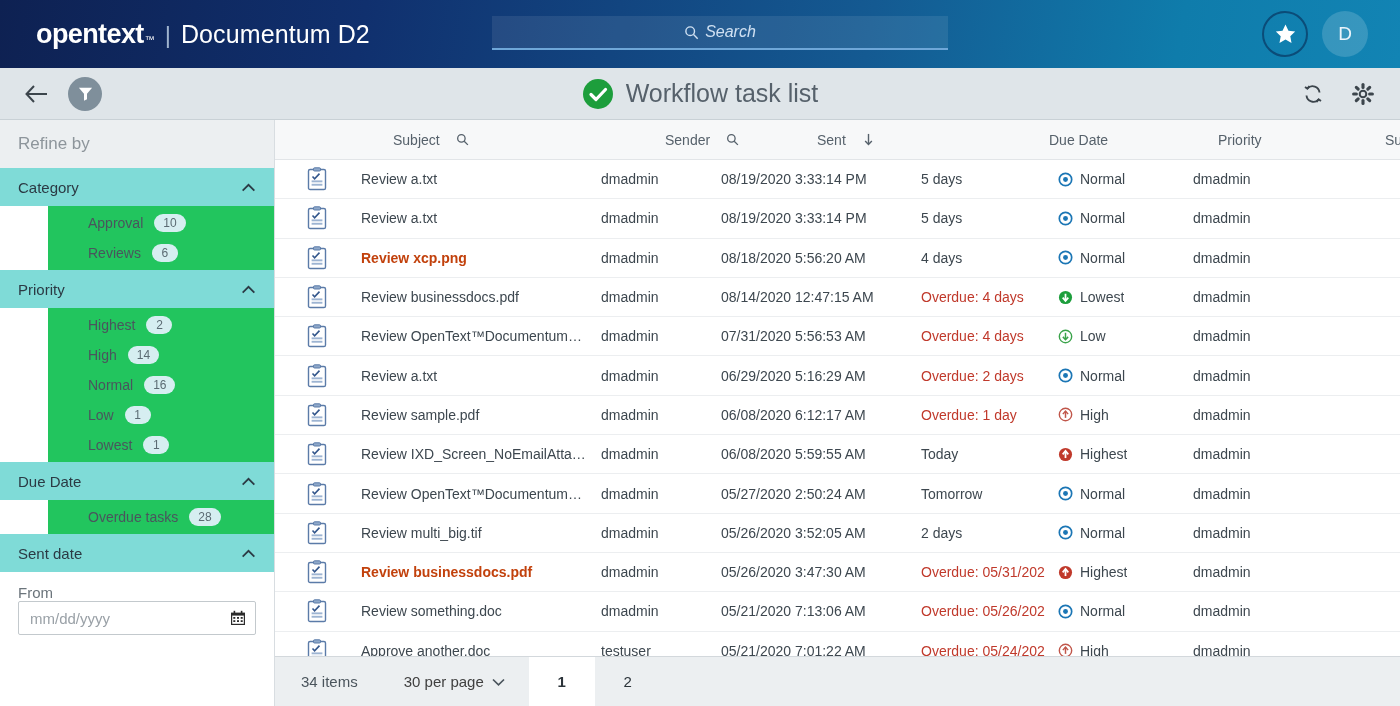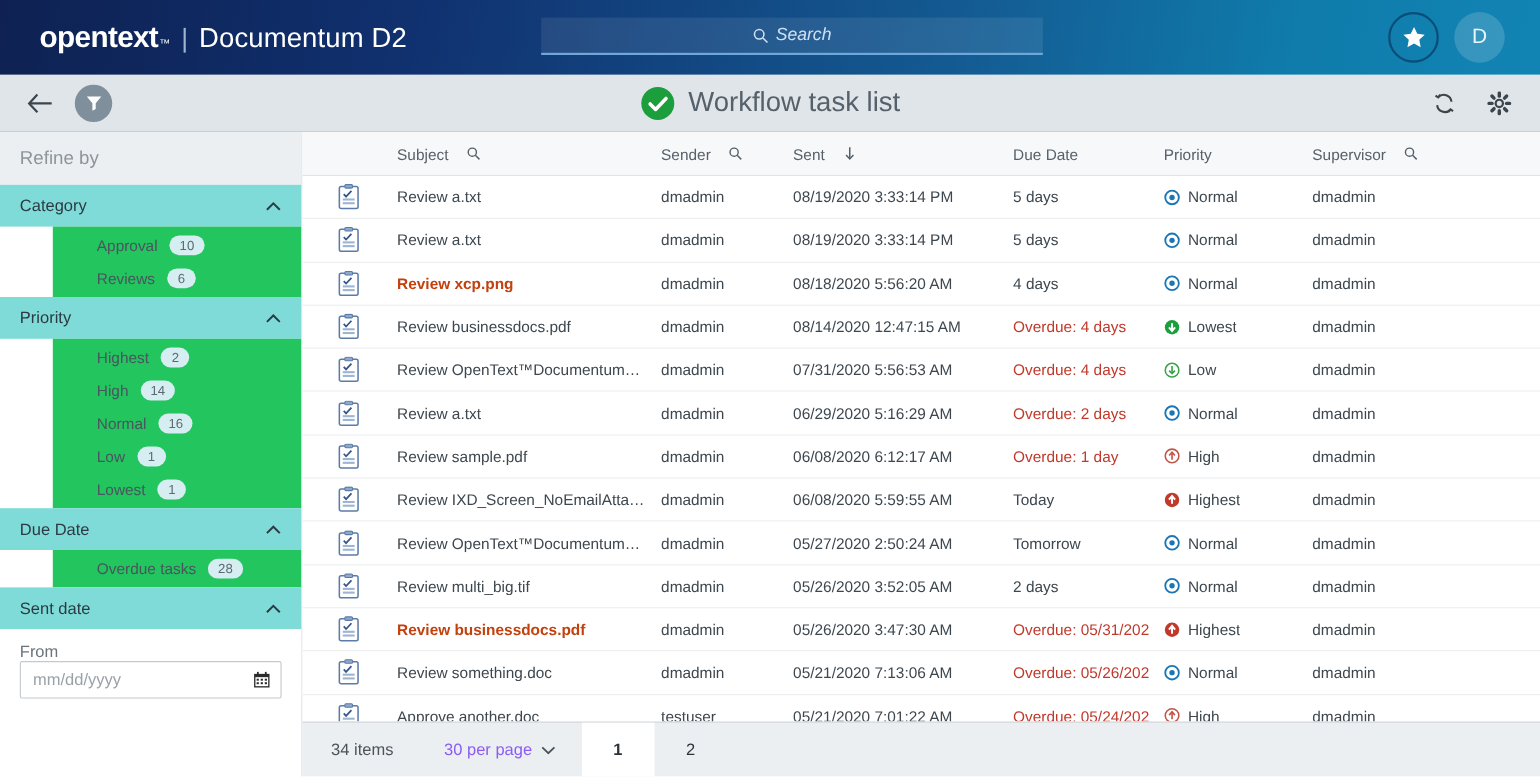--- a/index.html
+++ b/index.html
@@ -114,21 +114,21 @@
   .date-ph { color: #9aa1a7; font-size: 15px; }
   .cal-icon { width: 16px; height: 16px; display:block; }
 
   
   .tablewrap { flex: 1 1 auto; display: flex; flex-direction: column; min-width: 0; background: #fff; }
   .thead {
     height: 40px; flex: 0 0 40px; background: #f7f8f9;
     border-bottom: 1px solid #e2e5e8;
     display: flex; align-items: center;
   }
-  .th { display: flex; align-items: center; gap: 16px; color: #56616b; font-size: 14px; }
+  .th { display: flex; align-items: center; gap: 16px; color: #56616b; font-size: 14px; margin-left: 32px; }
   .th-ico { width: 13px; height: 13px; display:block; cursor: pointer; }
   .c-icon  { width: 86px; flex: 0 0 86px; }
   .c-subj  { width: 240px; flex: 0 0 240px; }
   .c-send  { width: 120px; flex: 0 0 120px; }
   .c-sent  { width: 200px; flex: 0 0 200px; }
   .c-due   { width: 137px; flex: 0 0 137px; }
   .c-prio  { width: 135px; flex: 0 0 135px; }
   .c-sup   { width: 160px; flex: 0 0 160px; }
 
   .tbody { flex: 1 1 auto; overflow: hidden; }
@@ -143,21 +143,21 @@
   .prio { display: flex; align-items: center; gap: 7px; }
   .prio-ico { width: 15px; height: 15px; flex: 0 0 15px; display:block; }
 
   
   .pager {
     height: 50px; flex: 0 0 50px; background: #eceff1;
     border-top: 1px solid #d3d8dc; display: flex; align-items: center;
   }
   .pg-items { color: #4a545c; font-size: 15px; padding: 0 22px 0 26px; }
   .pg-per {
-    color: #8b5cf6; font-size: 15px; display: flex; align-items: center; gap: 8px;
+    color: #404040; font-size: 15px; display: flex; align-items: center; gap: 8px;
     padding: 0 24px; height: 100%; cursor: pointer;
   }
   .pg-num {
     width: 66px; height: 100%; display: flex; align-items: center; justify-content: center;
     color: #2c343a; font-size: 15px; cursor: pointer;
   }
   .pg-num.active { background: #ffffff; font-weight: bold; }
 </style>
 </head>
 <body>

